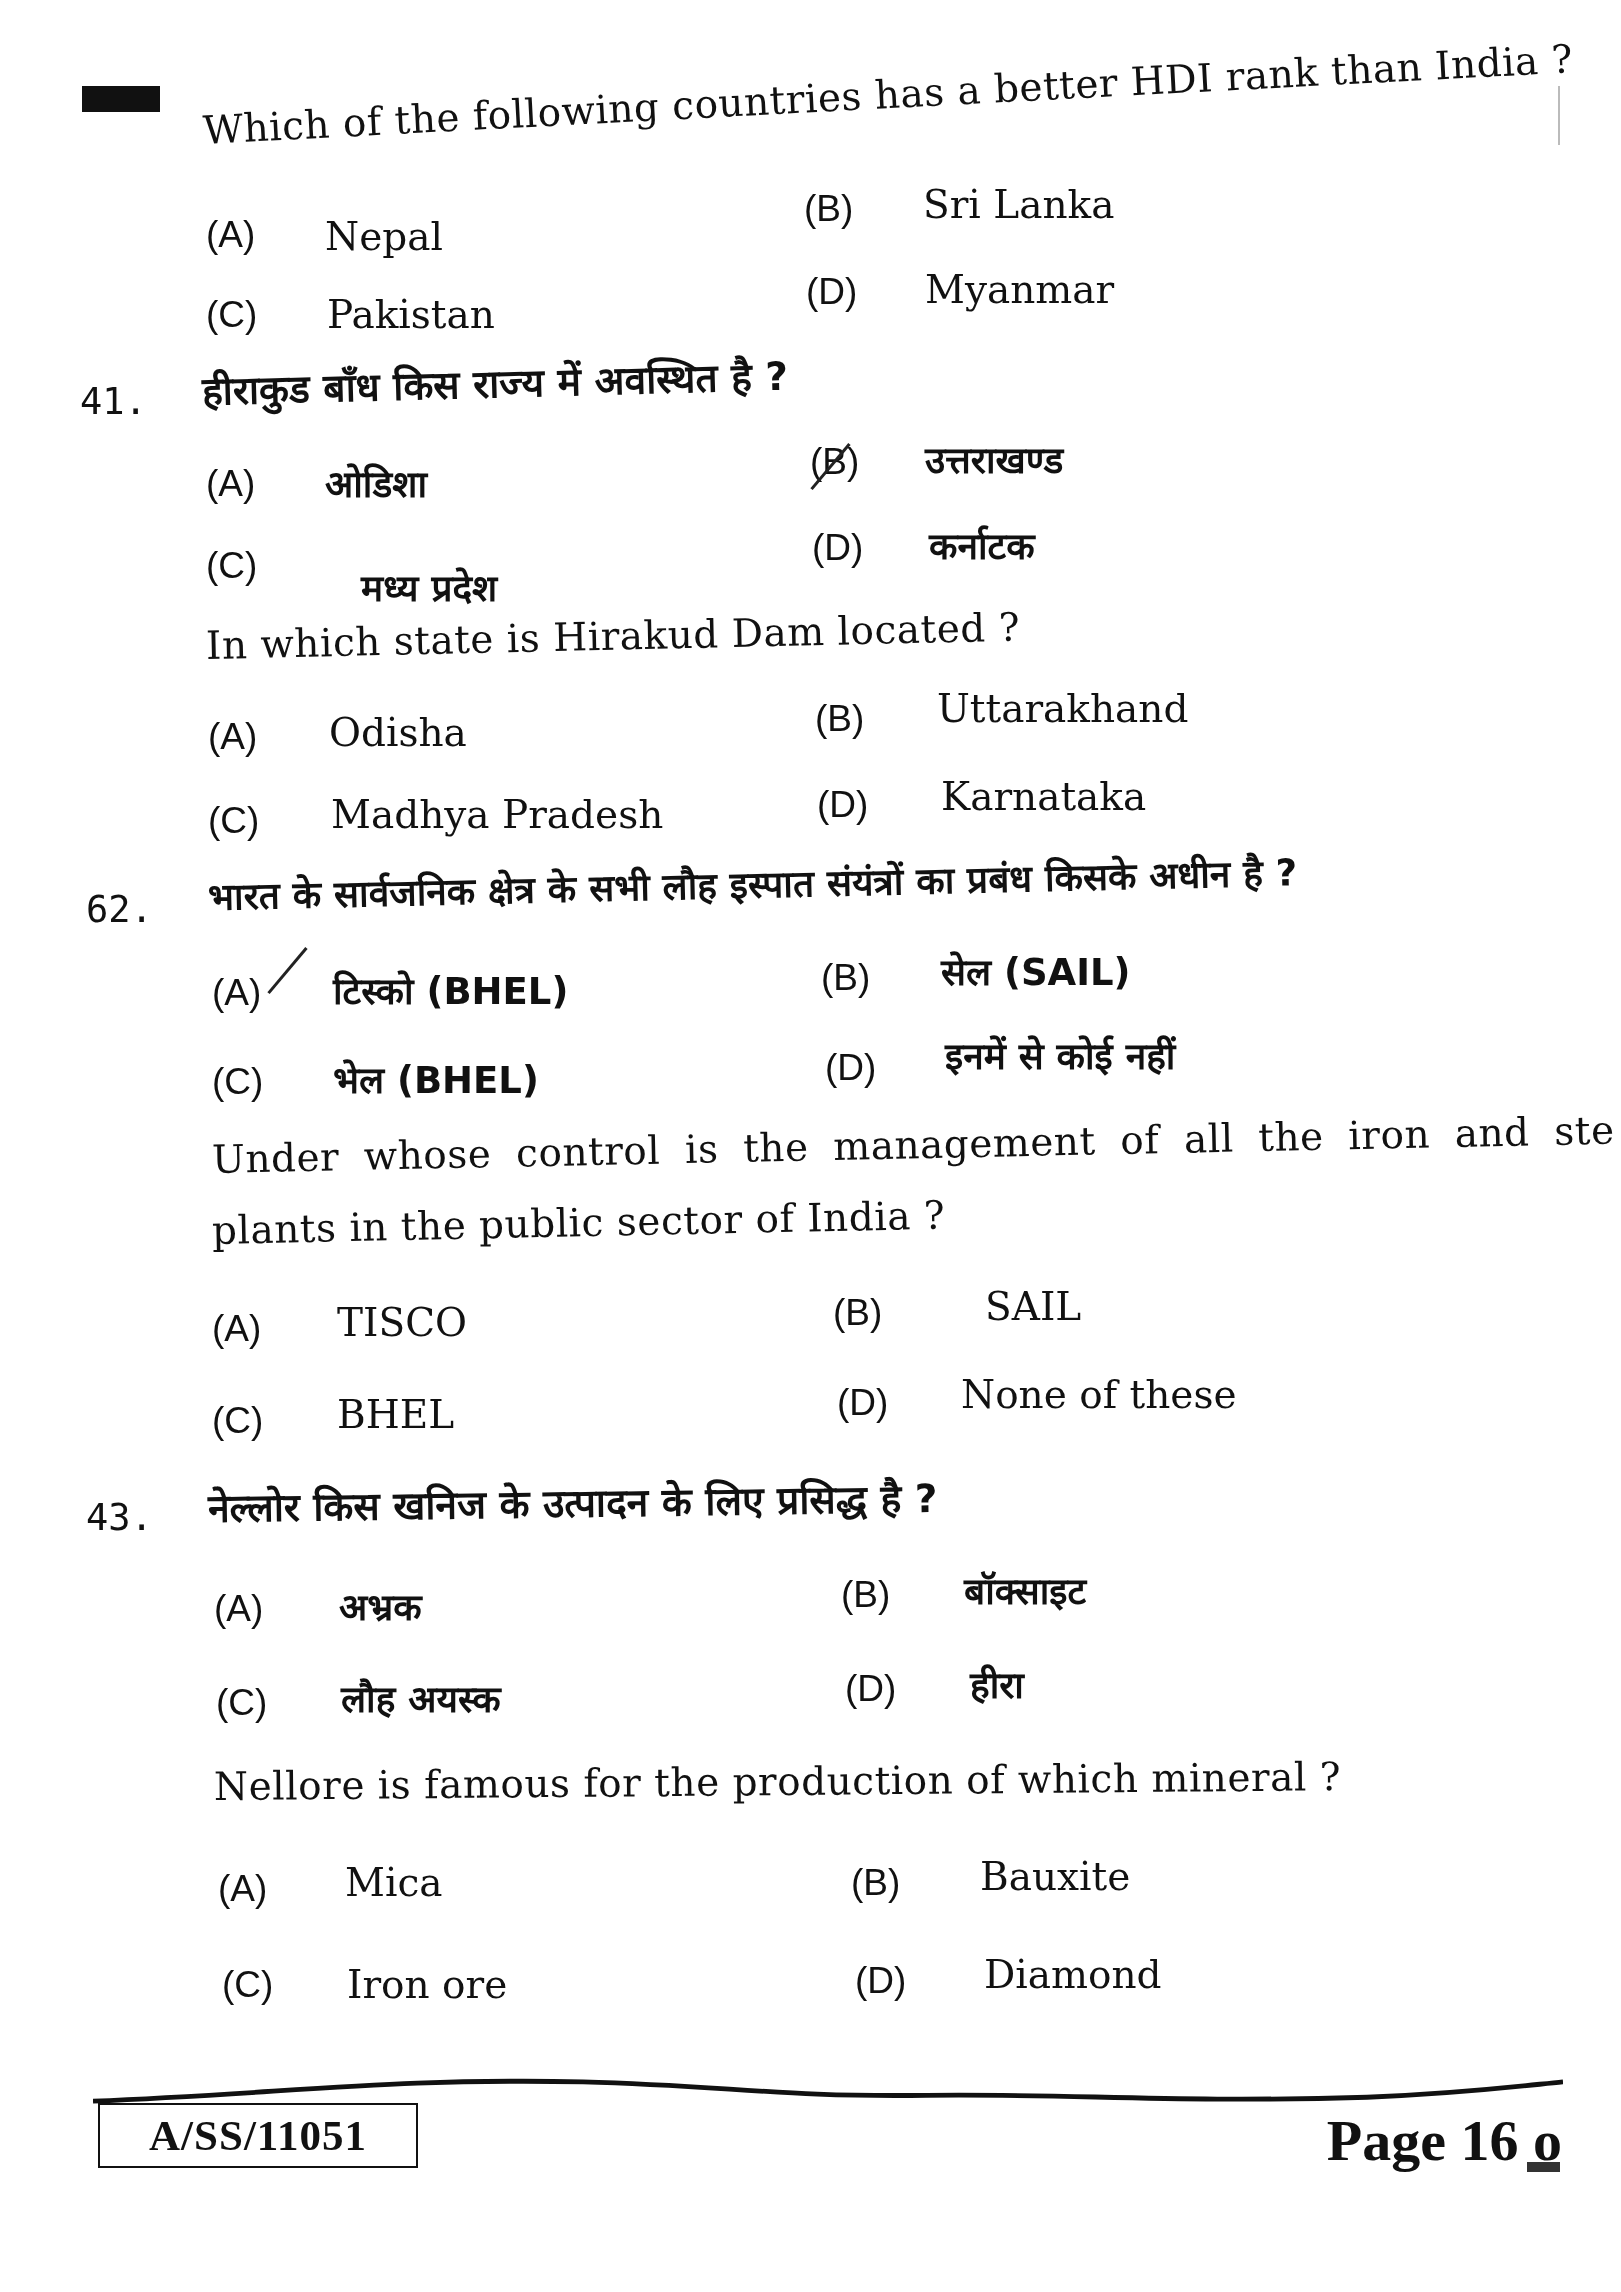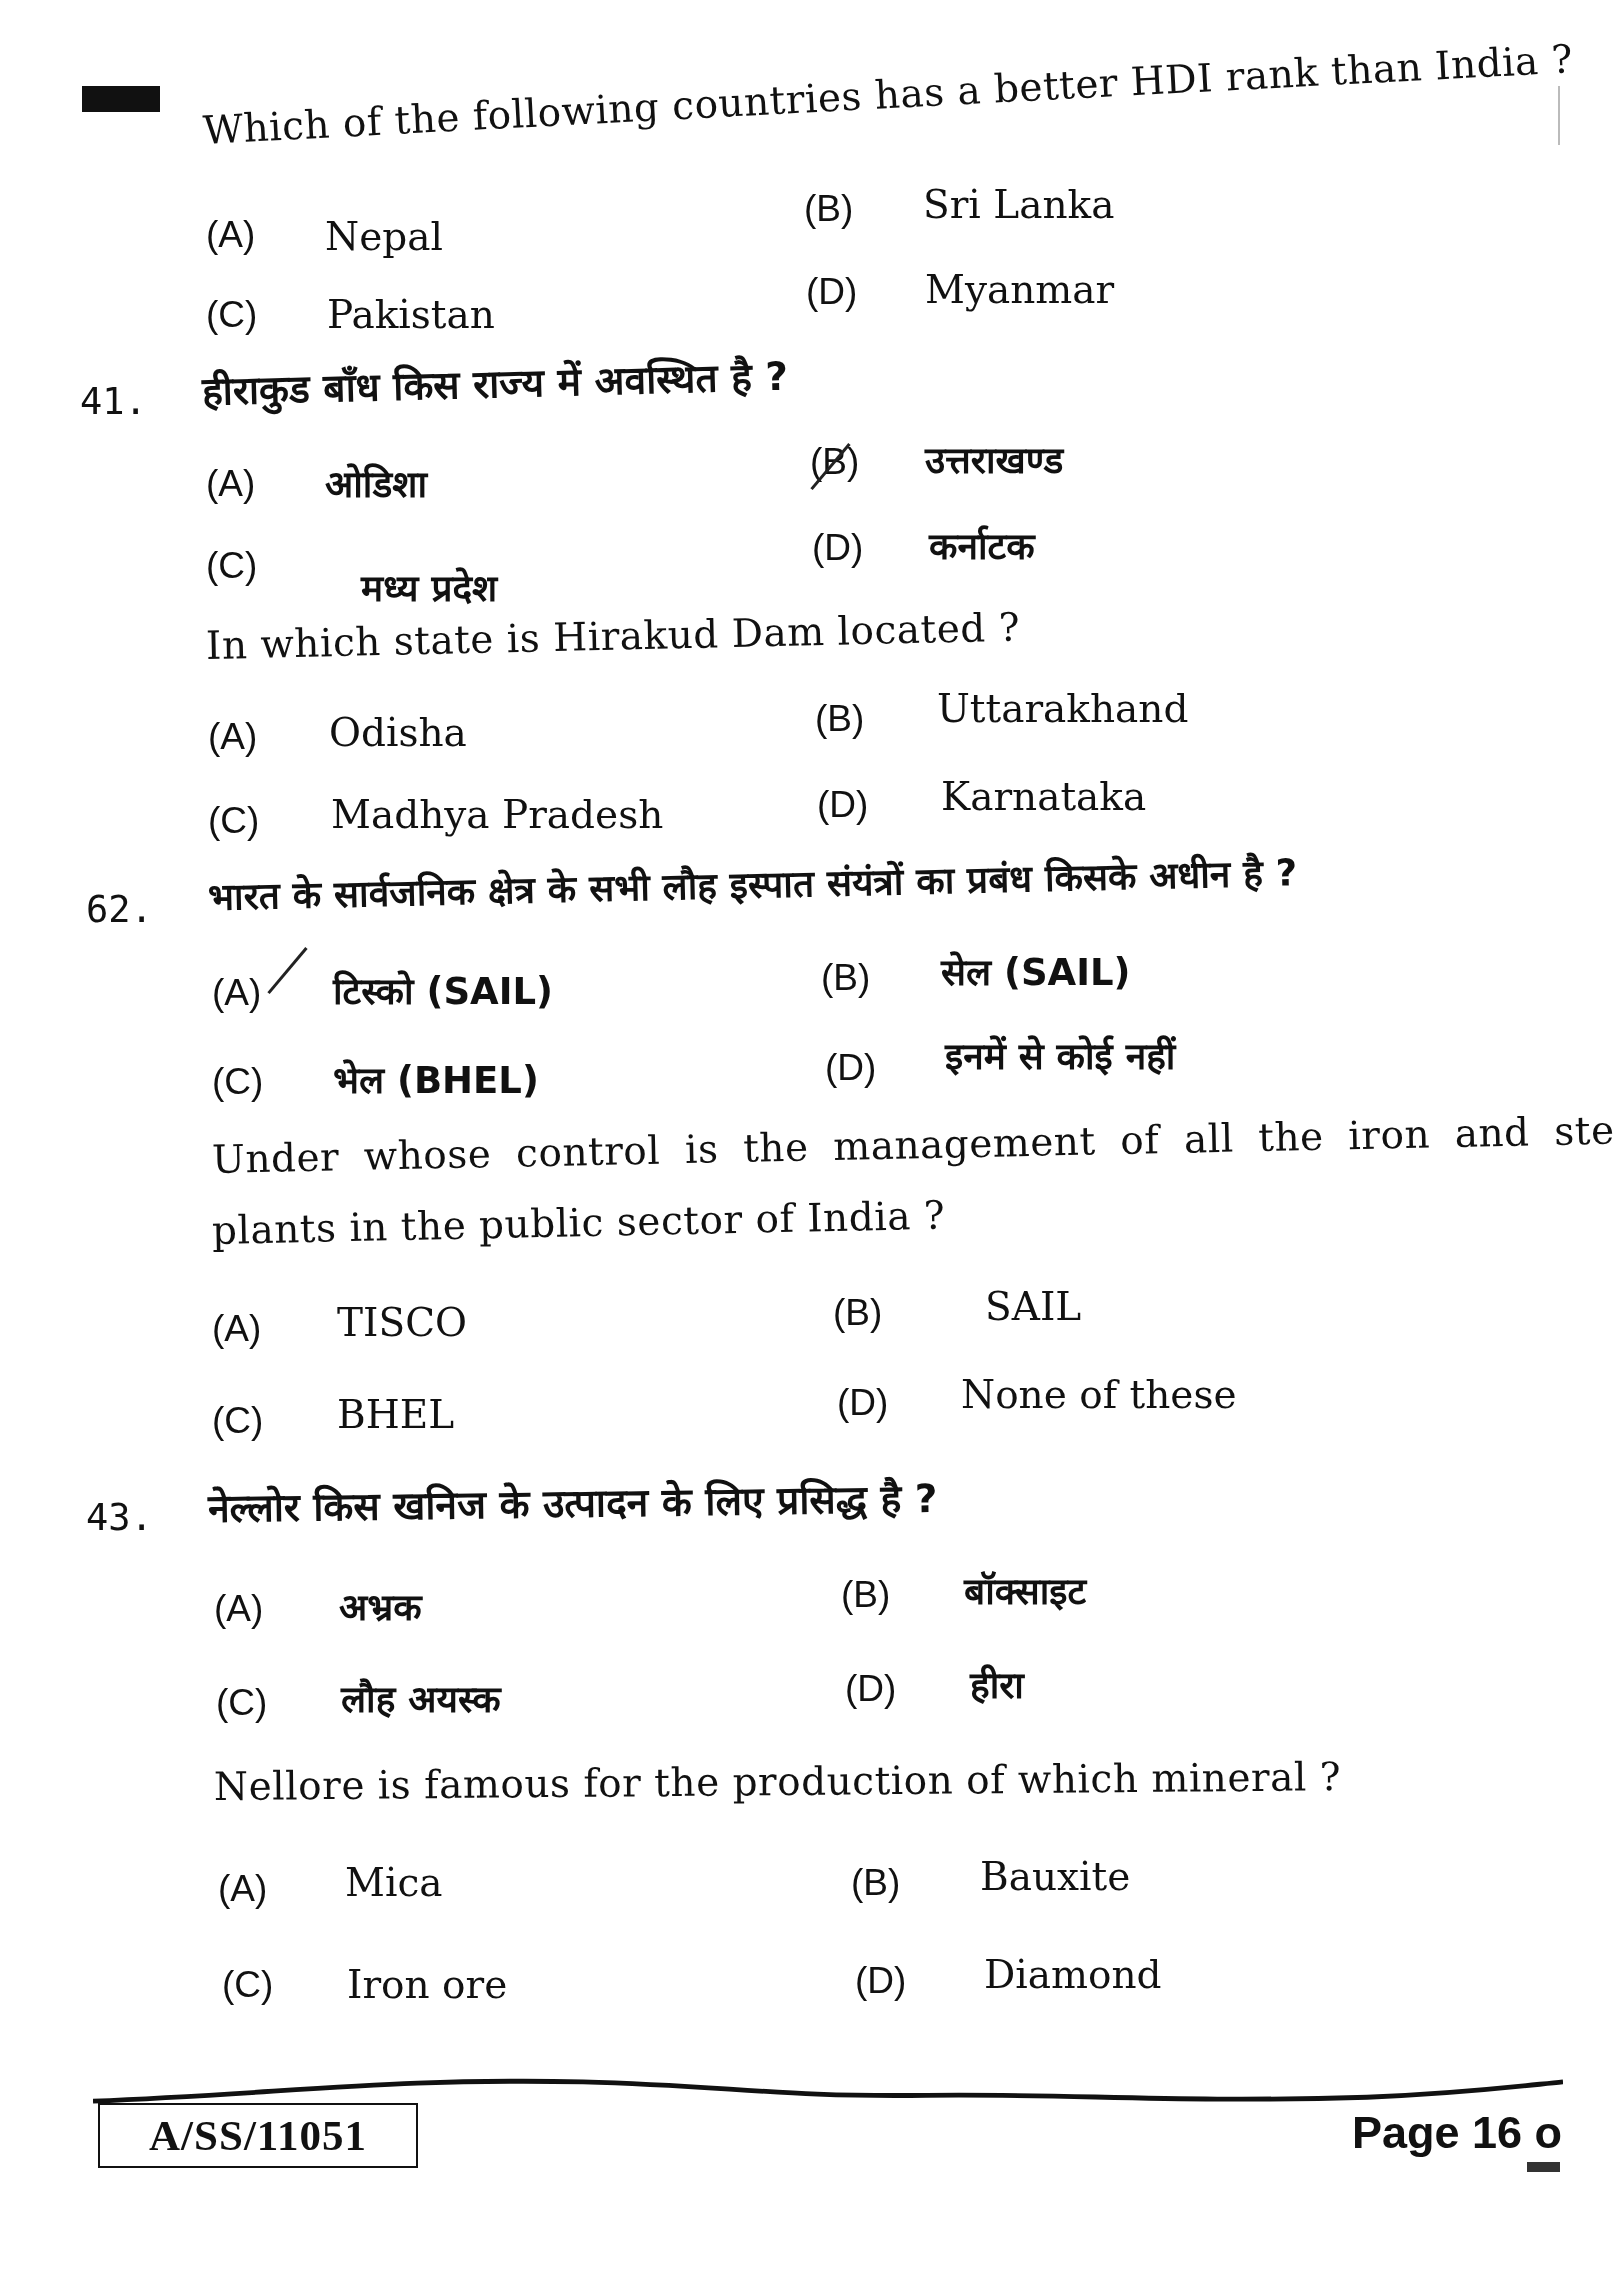--- a/index.html
+++ b/index.html
@@ -11,22 +11,22 @@
   .num { font-family:"DejaVu Sans Mono","Liberation Mono",monospace; font-size:37px; }
   .lbl { font-family:"Liberation Sans","DejaVu Sans",sans-serif; font-size:37px; }
   .opt-en { font-size:39px; }
   .opt-hi { font-family:"DejaVu Sans","Liberation Sans",sans-serif; font-size:37px; font-weight:bold; }
   .tick { position:absolute; width:2.9px; height:59px; background:#222; transform:rotate(40deg); }
   .corner-mark { position:absolute; left:82px; top:86px; width:78px; height:25.5px; background:#111; }
   .rule { position:absolute; left:93px; top:2086px; width:1470px; height:7.8px; }
   .code-box { position:absolute; left:98px; top:2103px; width:316px; height:61px; border:2.9px solid #111;
               font-family:"Liberation Serif","DejaVu Serif",serif; font-size:43px; font-weight:bold;
               display:flex; align-items:center; justify-content:center; letter-spacing:1px; }
-  .page-no { position:absolute; right:59px; top:2107px; font-family:Liberation Sans, sans-serif;
-             font-size:45px; font-weight:bold; }
+  .page-no { position:absolute; right:59px; top:2107px; font-family:Liberation Serif, serif;
+             font-size:58px; font-weight:bold; }
   .stub { position:absolute; right:61px; top:2162px; width:33px; height:9.8px; background:#333; }
   .edge { position:absolute; right:61px; top:86px; width:2px; height:59px; background:#bbb; }
 </style>
 </head>
 <body>
 
 <div class="corner-mark"></div>
 <div class="edge"></div>
 
 <div>
@@ -88,21 +88,21 @@
     <span class="abs opt-en" style="left:941px;top:774px;">Karnataka</span>
   </div>
 </div>
 
 <div>
   <span class="abs num" style="left:86px;top:888px;">62.</span>
   <span class="abs q-hi" style="left:208px;top:870px;font-size:37px;transform:rotate(-1.3deg);transform-origin:left center;">भारत के सार्वजनिक क्षेत्र के सभी लौह इस्पात संयंत्रों का प्रबंध किसके अधीन है ?</span>
   <div>
     <span class="abs lbl" style="left:212px;top:972px;">(A)</span>
     <span class="tick" style="left:286px;top:941px;"></span>
-    <span class="abs opt-hi" style="left:333px;top:964px;">टिस्को (SAIL)</span>
+    <span class="abs opt-hi" style="left:333px;top:964px;">टिस्को (BHEL)</span>
   </div>
   <div>
     <span class="abs lbl" style="left:821px;top:957px;">(B)</span>
     <span class="abs opt-hi" style="left:941px;top:945px;">सेल (SAIL)</span>
   </div>
   <div>
     <span class="abs lbl" style="left:212px;top:1061px;">(C)</span>
     <span class="abs opt-hi" style="left:333px;top:1053px;">भेल (BHEL)</span>
   </div>
   <div>

